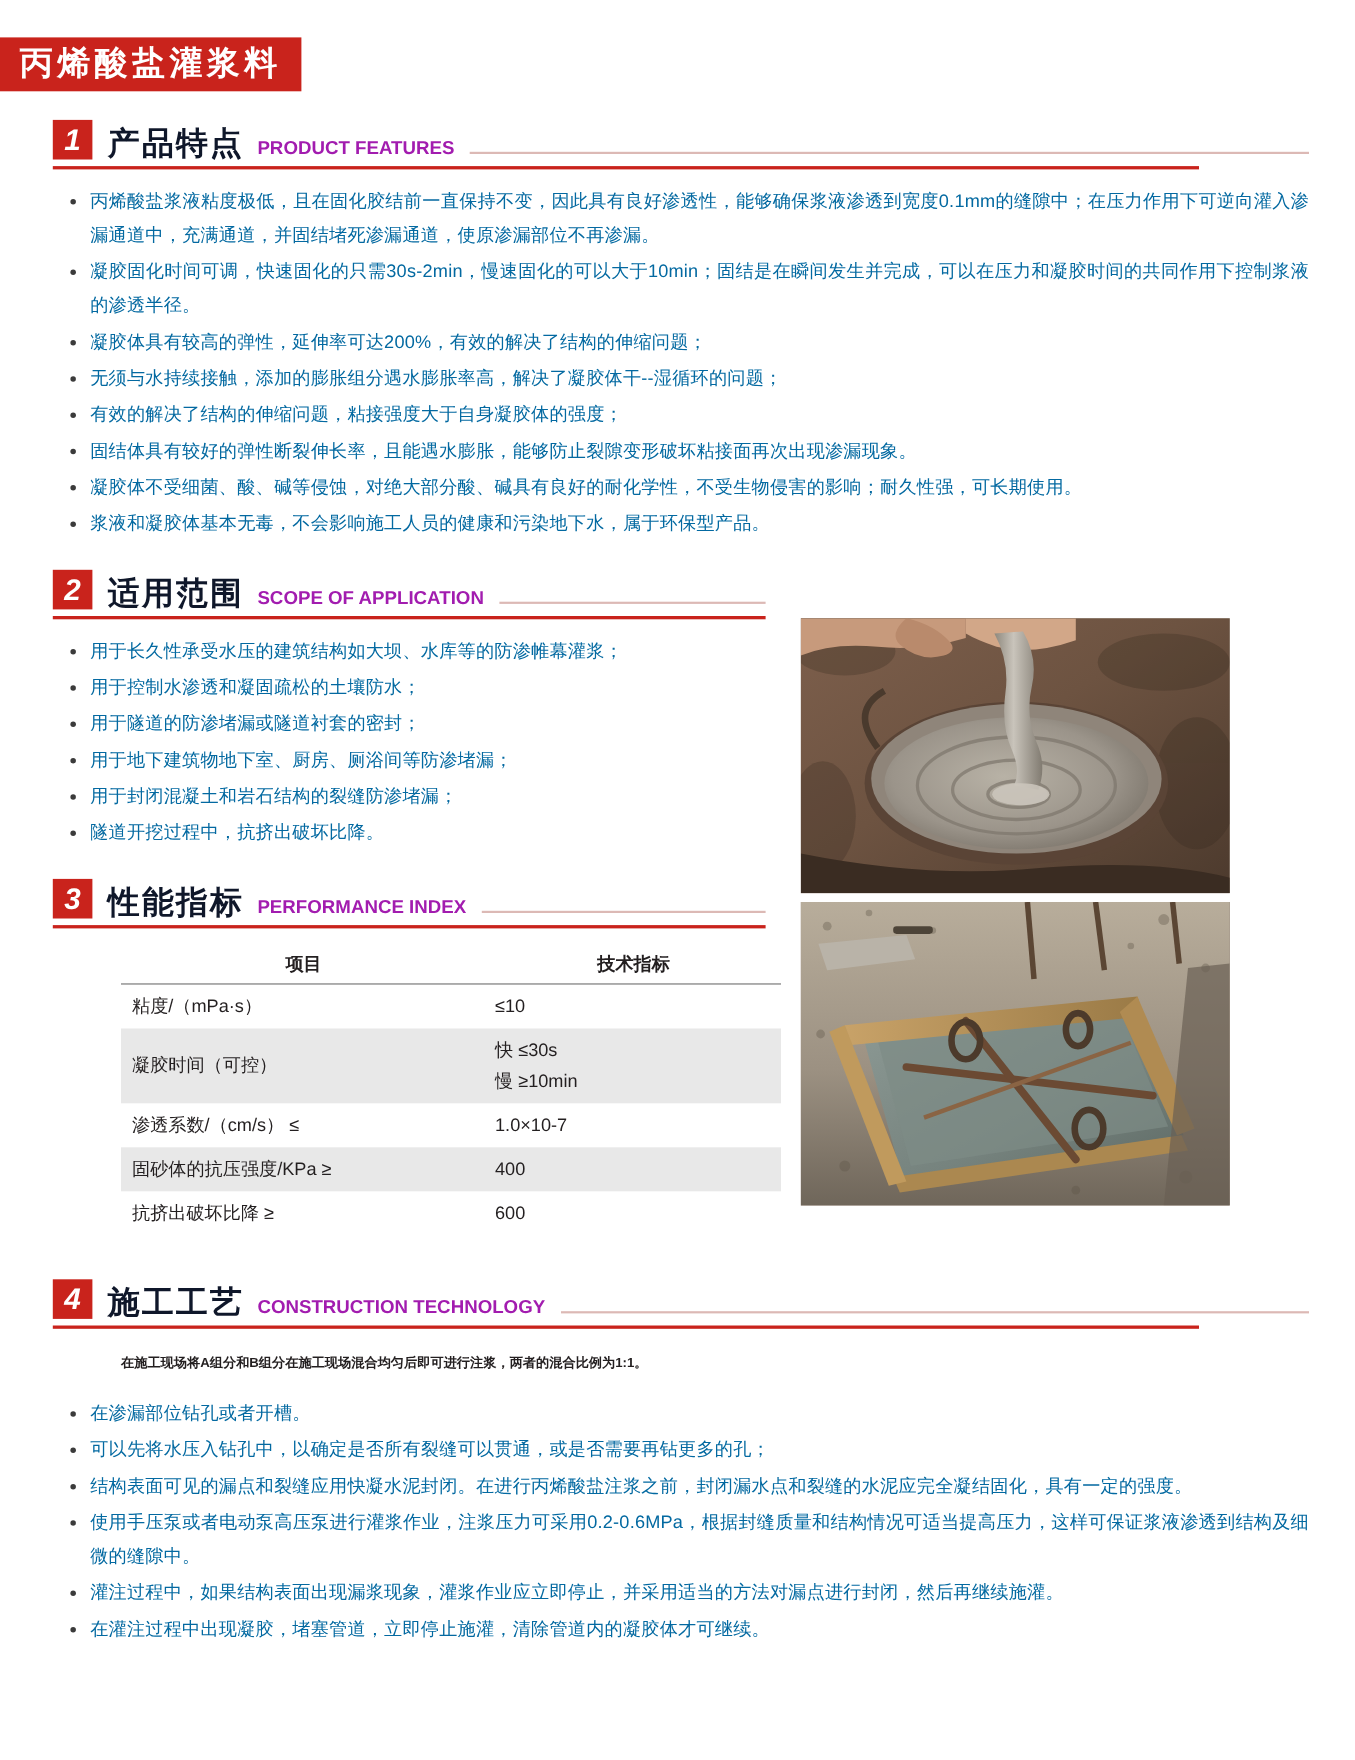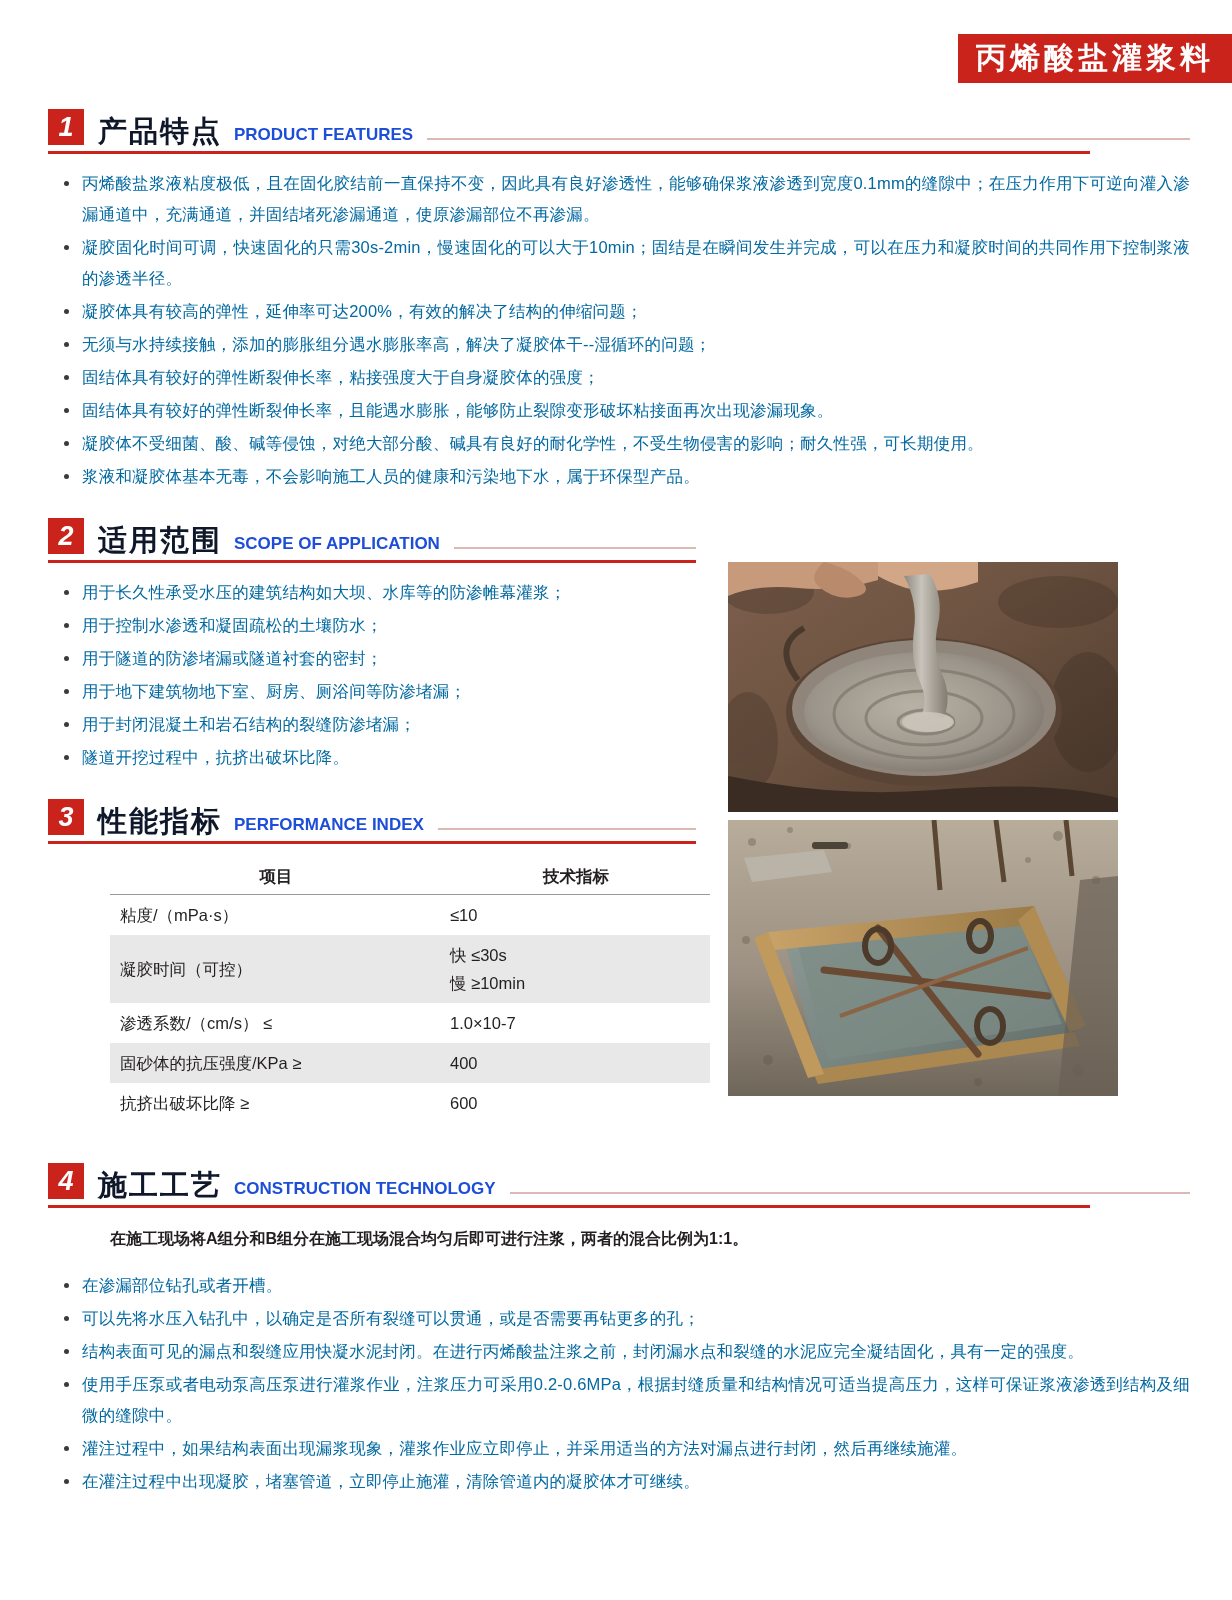--- a/index.html
+++ b/index.html
@@ -18,21 +18,21 @@
     position: relative;
     width: 1232px;
     min-height: 1600px;
     padding: 0;
     box-sizing: border-box;
   }
 
   
   .title-wrap {
     padding-top: 34px;
-    text-align: right;
+    text-align: left;
   }
   .title-banner {
     display: inline-block;
     background: #c9231c;
     color: #ffffff;
     font-size: 30px;
     font-weight: bold;
     letter-spacing: 4px;
     padding: 7px 18px 9px 18px;
     line-height: 1.1;
@@ -69,21 +69,21 @@
     font-size: 29px;
     font-weight: bold;
     letter-spacing: 2px;
     line-height: 1;
     margin-right: 12px;
     position: relative;
     top: 1px;
   }
   .sec-en {
     flex: none;
-    color: #1d4ed8;
+    color: #a21caf;
     font-size: 17px;
     font-weight: bold;
     letter-spacing: 0px;
     line-height: 1;
     position: relative;
     top: -2px;
   }
   .sec-rule {
     flex: 1 1 auto;
     height: 2px;
@@ -169,21 +169,21 @@
     line-height: 28px;
   }
   table.perf tr.alt td { background: #e8e8e8; }
   table.perf col.c1 { width: 330px; }
   table.perf col.c2 { width: 270px; }
   table.perf td.two-line { line-height: 28px; }
 
   
   .intro-bold {
     margin: 16px 0 16px 62px;
-    font-size: 16px;
+    font-size: 12px;
     font-weight: bold;
     line-height: 30px;
   }
   .bottom-space { height: 26px; }
 </style>
 </head>
 <body>
 
 <div class="page">
 
@@ -197,21 +197,21 @@
       <div class="sec-cn">产品特点</div>
       <div class="sec-en">PRODUCT FEATURES</div>
       <div class="sec-rule"></div>
     </div>
     <div class="sec-underline short-1"></div>
     <ul class="bullets">
       <li>丙烯酸盐浆液粘度极低，且在固化胶结前一直保持不变，因此具有良好渗透性，能够确保浆液渗透到宽度0.1mm的缝隙中；在压力作用下可逆向灌入渗漏通道中，充满通道，并固结堵死渗漏通道，使原渗漏部位不再渗漏。</li>
       <li>凝胶固化时间可调，快速固化的只需30s-2min，慢速固化的可以大于10min；固结是在瞬间发生并完成，可以在压力和凝胶时间的共同作用下控制浆液的渗透半径。</li>
       <li>凝胶体具有较高的弹性，延伸率可达200%，有效的解决了结构的伸缩问题；</li>
       <li>无须与水持续接触，添加的膨胀组分遇水膨胀率高，解决了凝胶体干--湿循环的问题；</li>
-      <li>固结体具有较好的弹性断裂伸长率，粘接强度大于自身凝胶体的强度；</li>
+      <li>有效的解决了结构的伸缩问题，粘接强度大于自身凝胶体的强度；</li>
       <li>固结体具有较好的弹性断裂伸长率，且能遇水膨胀，能够防止裂隙变形破坏粘接面再次出现渗漏现象。</li>
       <li>凝胶体不受细菌、酸、碱等侵蚀，对绝大部分酸、碱具有良好的耐化学性，不受生物侵害的影响；耐久性强，可长期使用。</li>
       <li>浆液和凝胶体基本无毒，不会影响施工人员的健康和污染地下水，属于环保型产品。</li>
     </ul>
   </div>
 
   <div class="section">
     <div class="sec-head" style="width:648px;">
       <div class="sec-num">2</div>
       <div class="sec-cn">适用范围</div>

